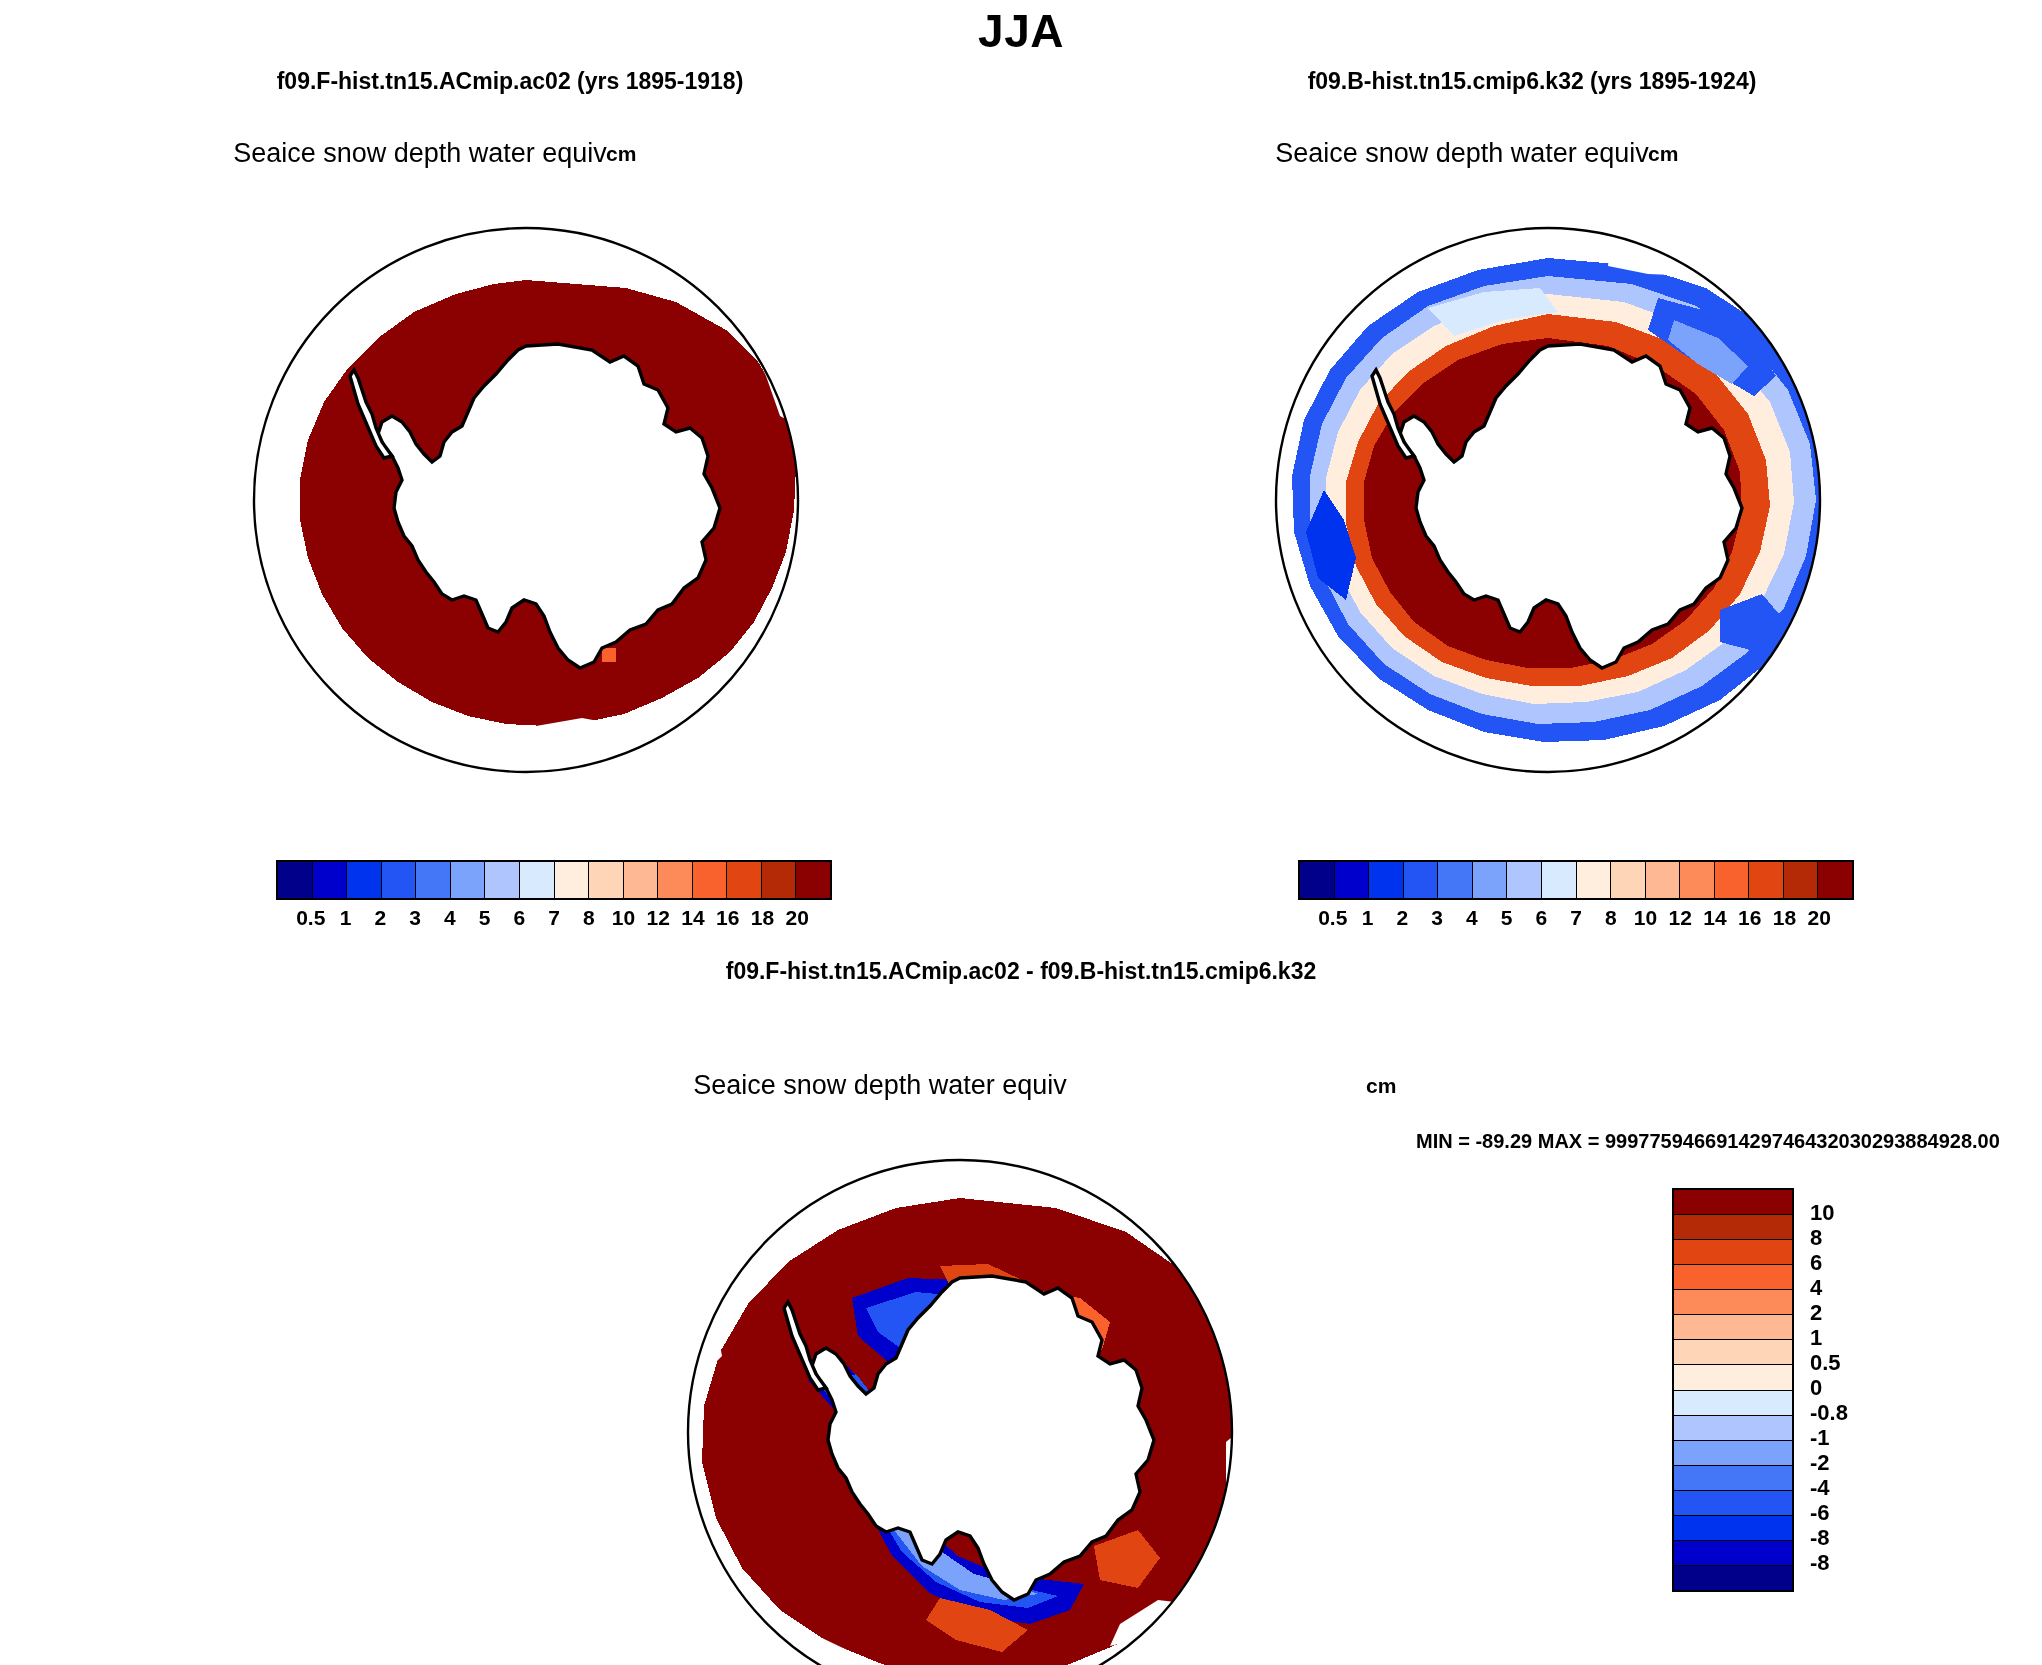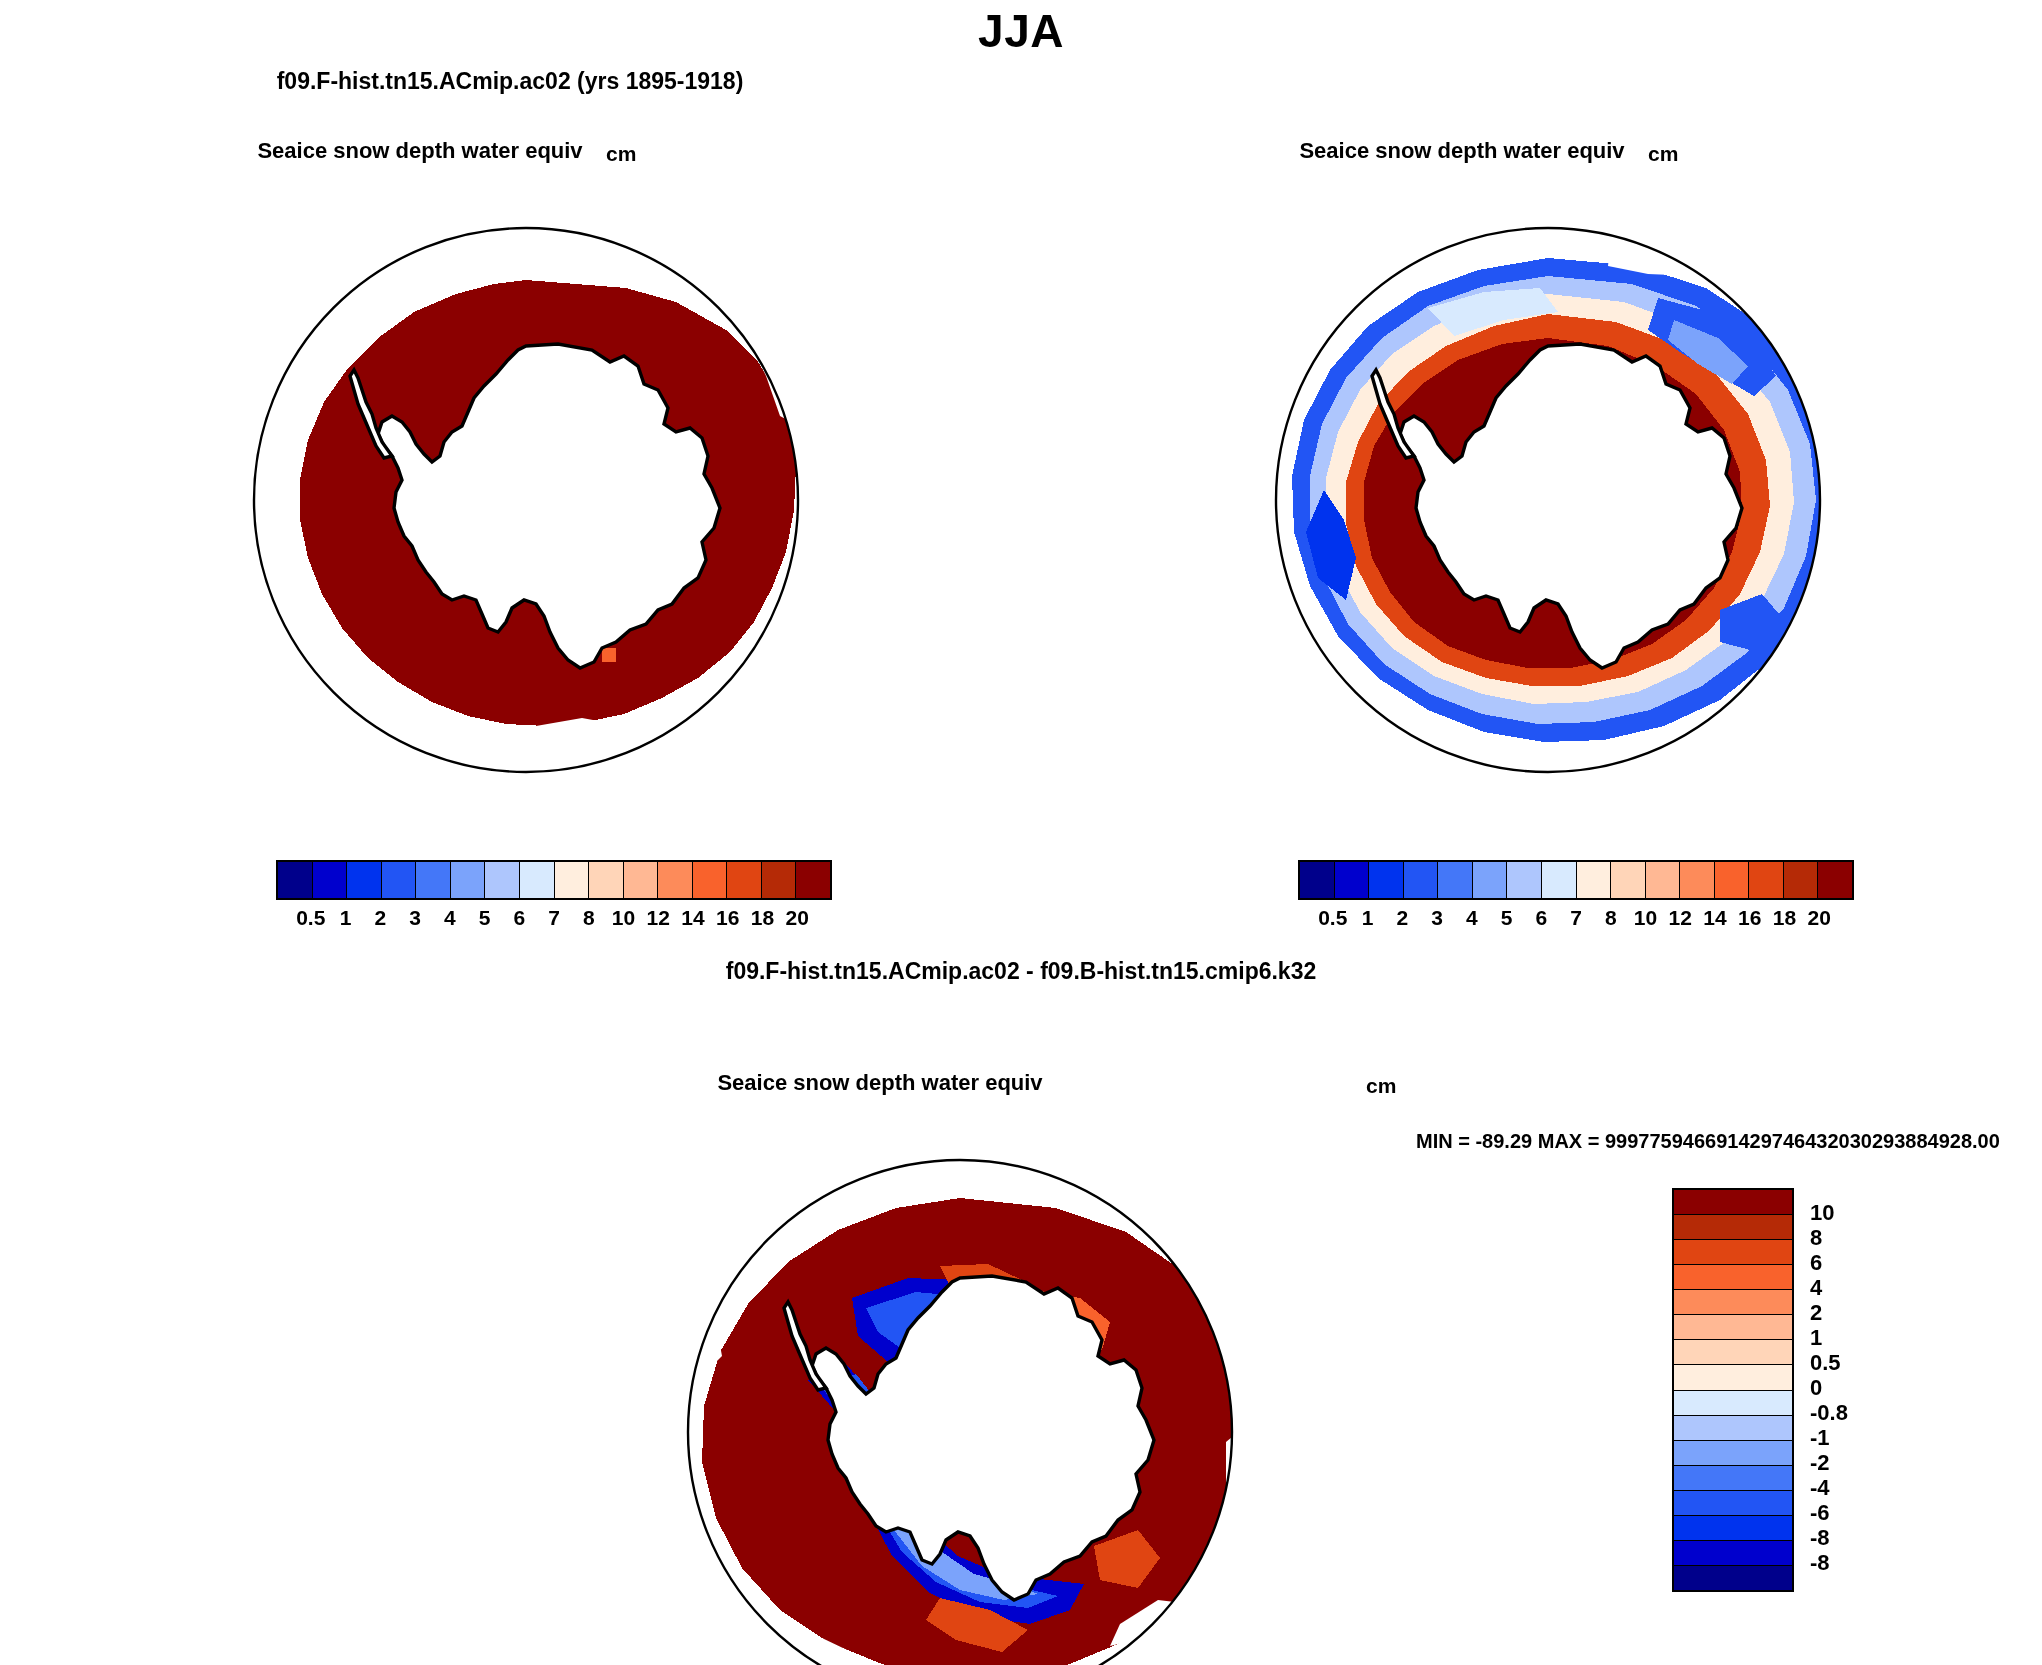--- a/index.html
+++ b/index.html
@@ -15,21 +15,21 @@
   .ctr{text-align:center;}
 
   #main-title{
     top:4px;left:0;width:2042px;
     font-size:46px;font-weight:bold;letter-spacing:0.5px;
   }
   .panel-title{
     font-size:23px;font-weight:bold;
   }
   .var-title{
-    font-size:22px;font-weight:bold;
+    font-size:27px;font-weight:normal;
   }
   .units{
     font-size:21px;font-weight:bold;
   }
   .stats{
     font-size:20px;font-weight:bold;white-space:nowrap;
   }
 
   
   .hcbar-wrap{}
@@ -199,20 +199,21 @@
         <span style="left: 75%;">14</span>
         <span style="left: 81.25%;">16</span>
         <span style="left: 87.5%;">18</span>
         <span style="left: 93.75%;">20</span>
       </div>
   </div>
 </div>
 
 <div class="abs" style="left:1022px;top:0px;width:1020px;height:940px;">
 
+  <div class="abs ctr panel-title" style="left:0;top:68px;width:1020px;">f09.B-hist.tn15.cmip6.k32 (yrs 1895-1924)</div>
 
   <div class="abs ctr var-title" style="left:40px;top:138px;width:800px;">Seaice snow depth water equiv</div>
 
   <div class="abs units" style="left:626px;top:142px;">cm</div>
 
   <div class="abs" style="left:206px;top:180px;width:640px;height:640px;">
     <svg class="map-svg" width="640" height="640" viewBox="0 0 640 640">
       <g clip-path="url(#clipR)">
 
         <path d="M 320 78 L 410 86 L 478 108 L 536 146 L 578 196 L 604 254

